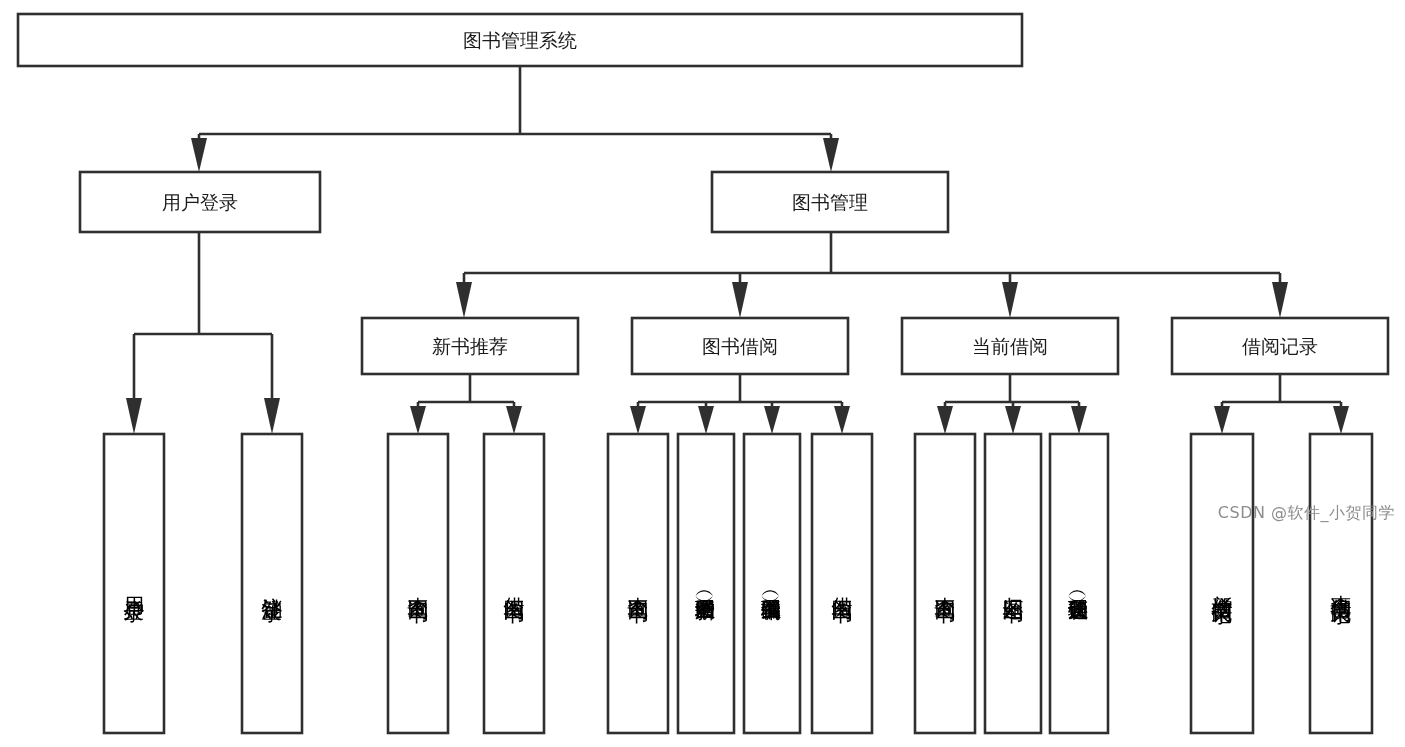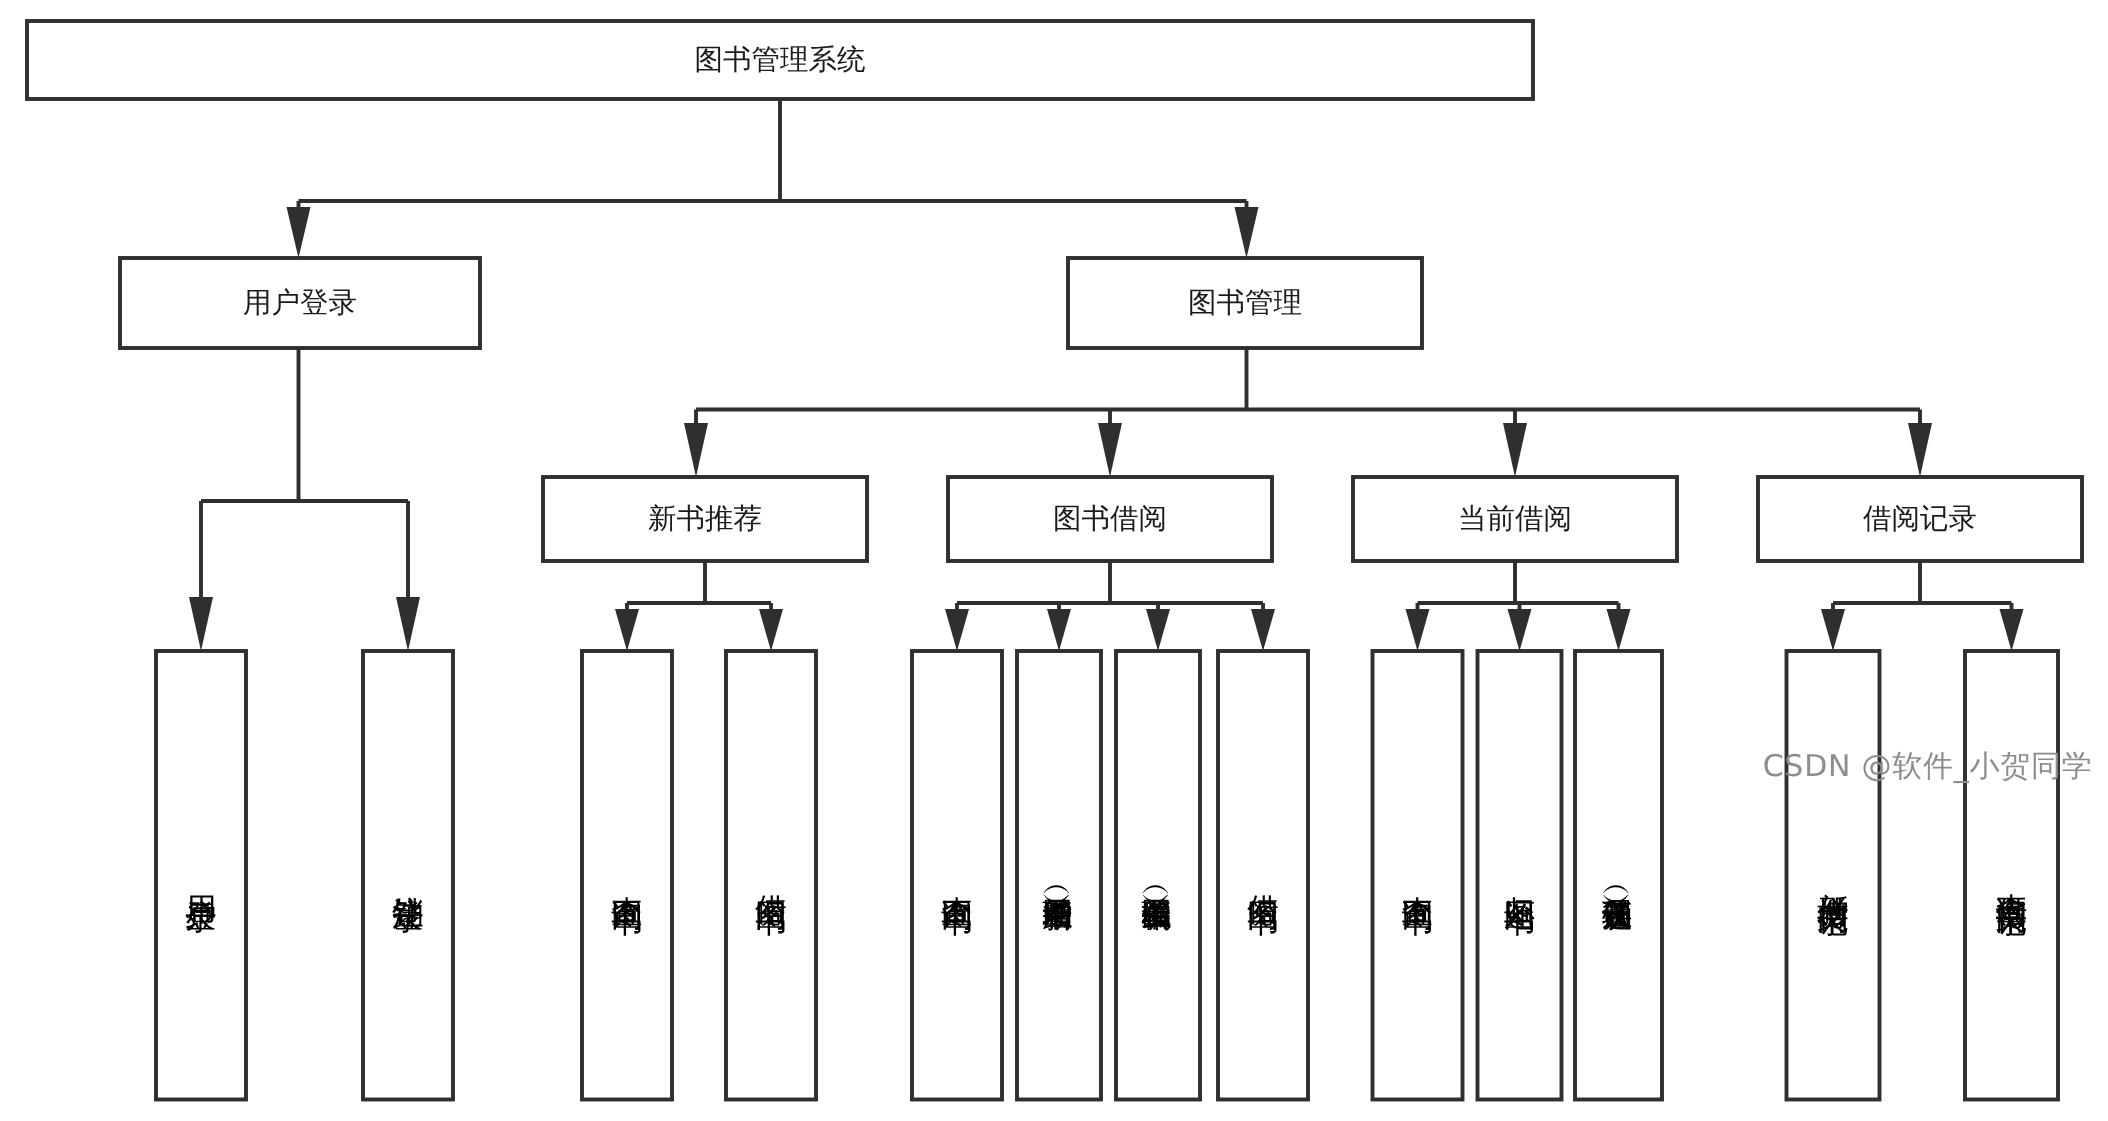--- a/index.html
+++ b/index.html
@@ -55,21 +55,21 @@
     fill: #1b1b1b;
     writing-mode: vertical-rl;
     text-orientation: upright;
     letter-spacing: 2px;
   }
   .watermark {
     position: absolute;
     right: 10px;
     bottom: 6px;
     font-family: "DejaVu Sans", "Liberation Sans", sans-serif;
-    font-size: 20px;
+    font-size: 16px;
     color: #8d8d8d;
     white-space: nowrap;
     letter-spacing: 0.5px;
   }
 </style>
 </head>
 <body>
 
 <div id="diagram-root">
 

